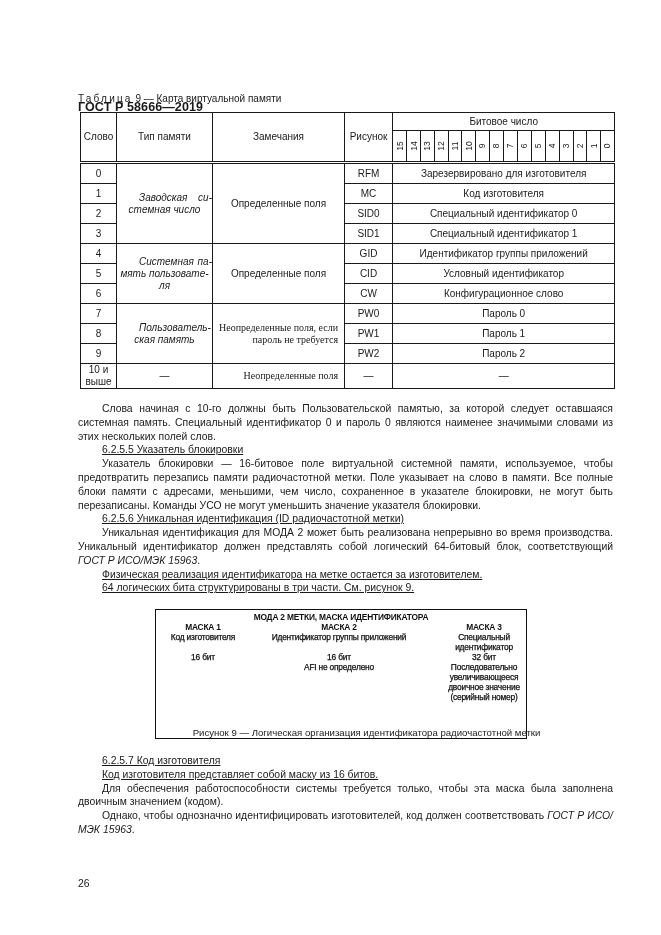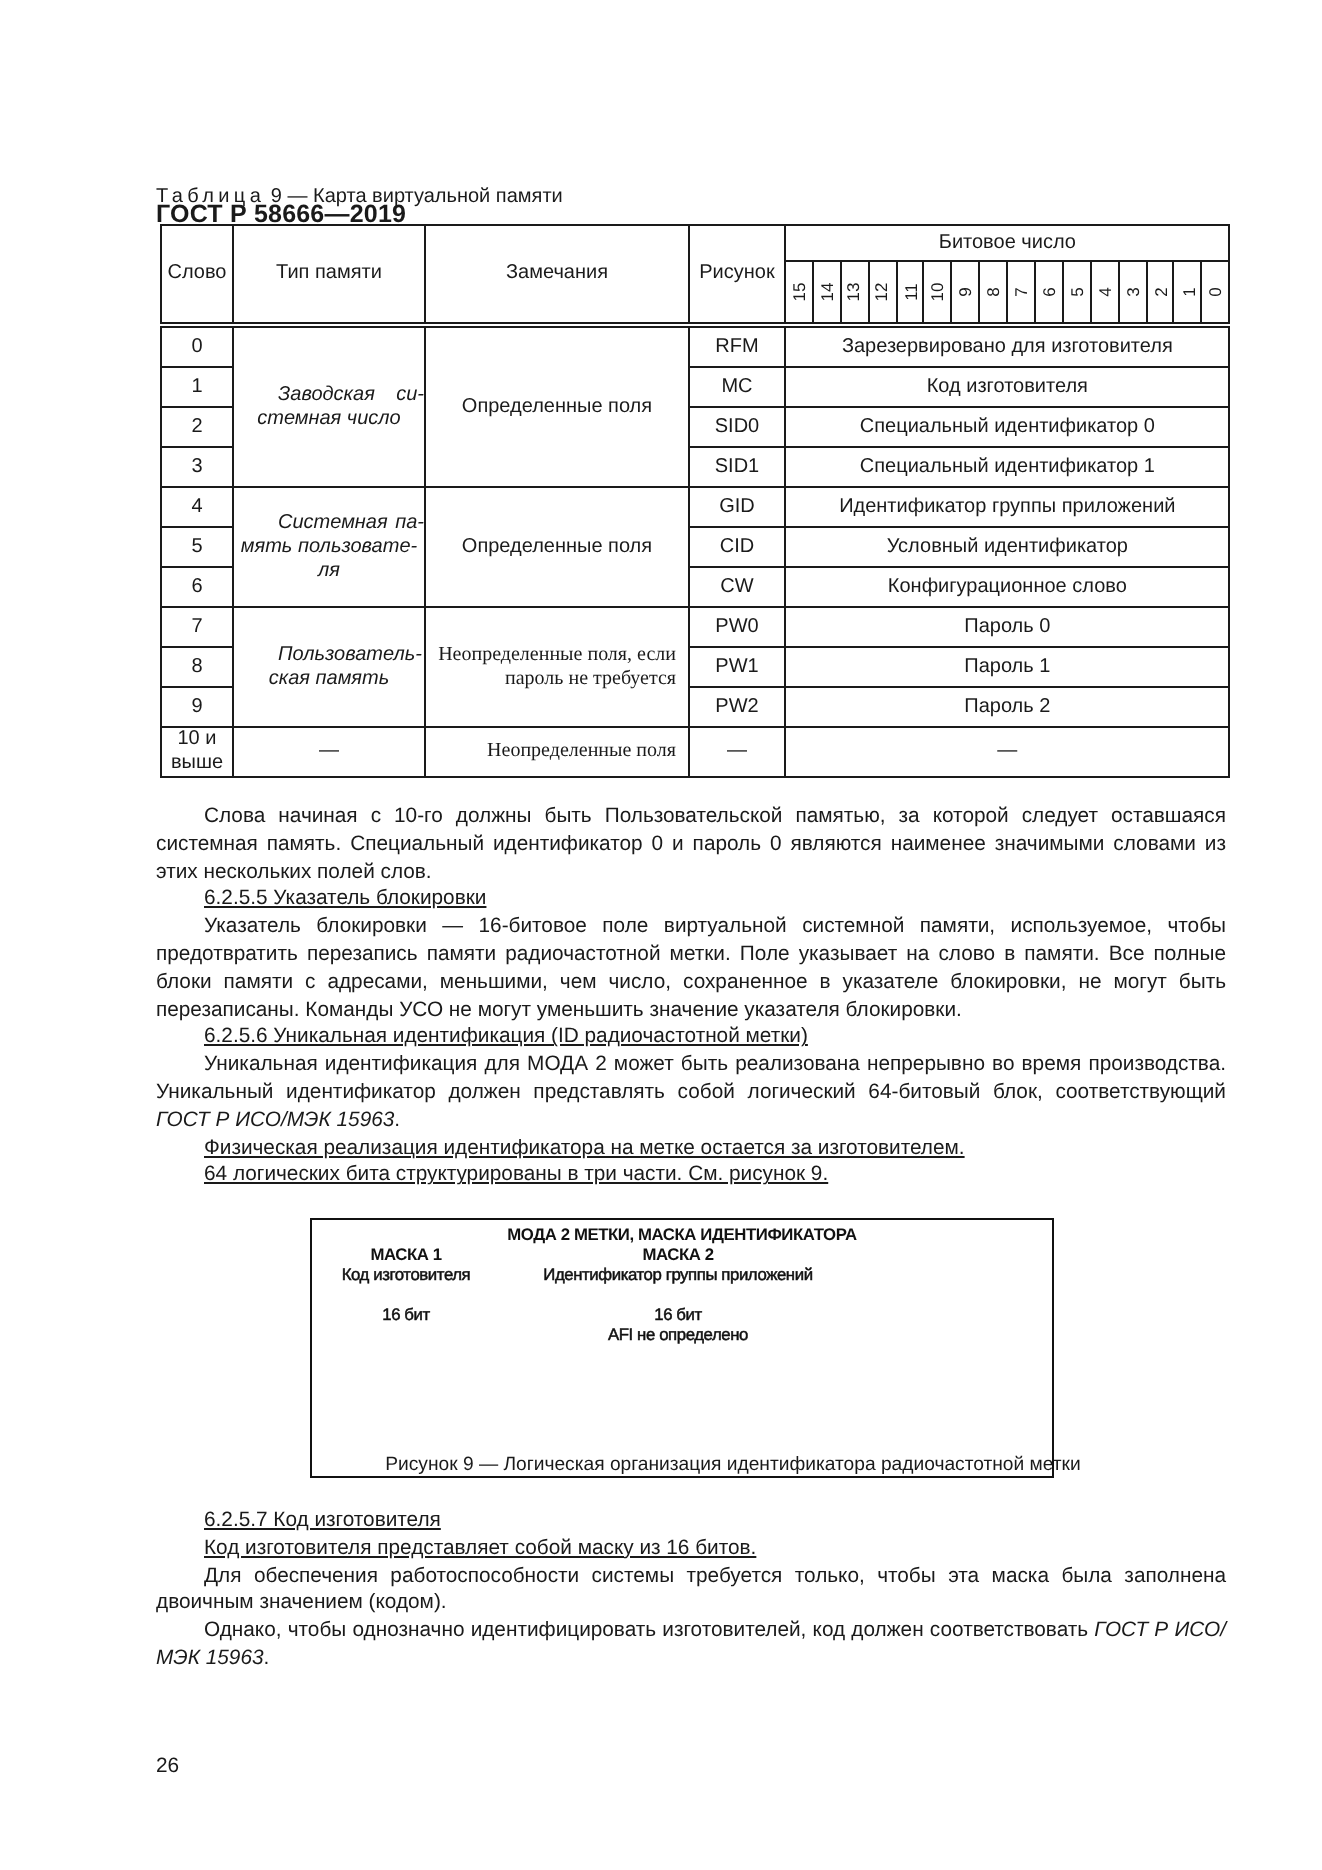--- a/index.html
+++ b/index.html
@@ -229,20 +229,26 @@
       <div style="height:10px"></div>
       <div class="lbl">16 бит</div>
     </div>
     <div class="mask m2">
       <div class="nm">МАСКА 2</div>
       <div class="lbl">Идентификатор группы приложений</div>
       <div style="height:10px"></div>
       <div class="lbl">16 бит</div>
       <div class="lbl">AFI не определено</div>
     </div>
+    <div class="mask m3">
+      <div class="nm">МАСКА 3</div>
+      <div class="lbl">Специальный идентификатор</div>
+      <div class="lbl">32 бит</div>
+      <div class="lbl">Последовательно увеличивающееся двоичное значение (серийный номер)</div>
+    </div>
   </div>
   <div class="figure-caption">Рисунок 9 — Логическая организация идентификатора радиочастотной метки</div>
 
   <div class="text" style="top:754px;">
     <p class="ind nojust">6.2.5.7  Код изготовителя</p>
     <p class="ind nojust">Код изготовителя представляет собой маску из 16 битов.</p>
     <p class="ind">Для обеспечения работоспособности системы требуется только, чтобы эта маска была заполнена двоичным значением (кодом).</p>
     <p class="ind"><span>Однако, чтобы однозначно идентифицировать изготовителей, код должен соответствовать </span><span class="ital">ГОСТ Р ИСО/МЭК 15963</span><span>.</span></p>
   </div>
 

